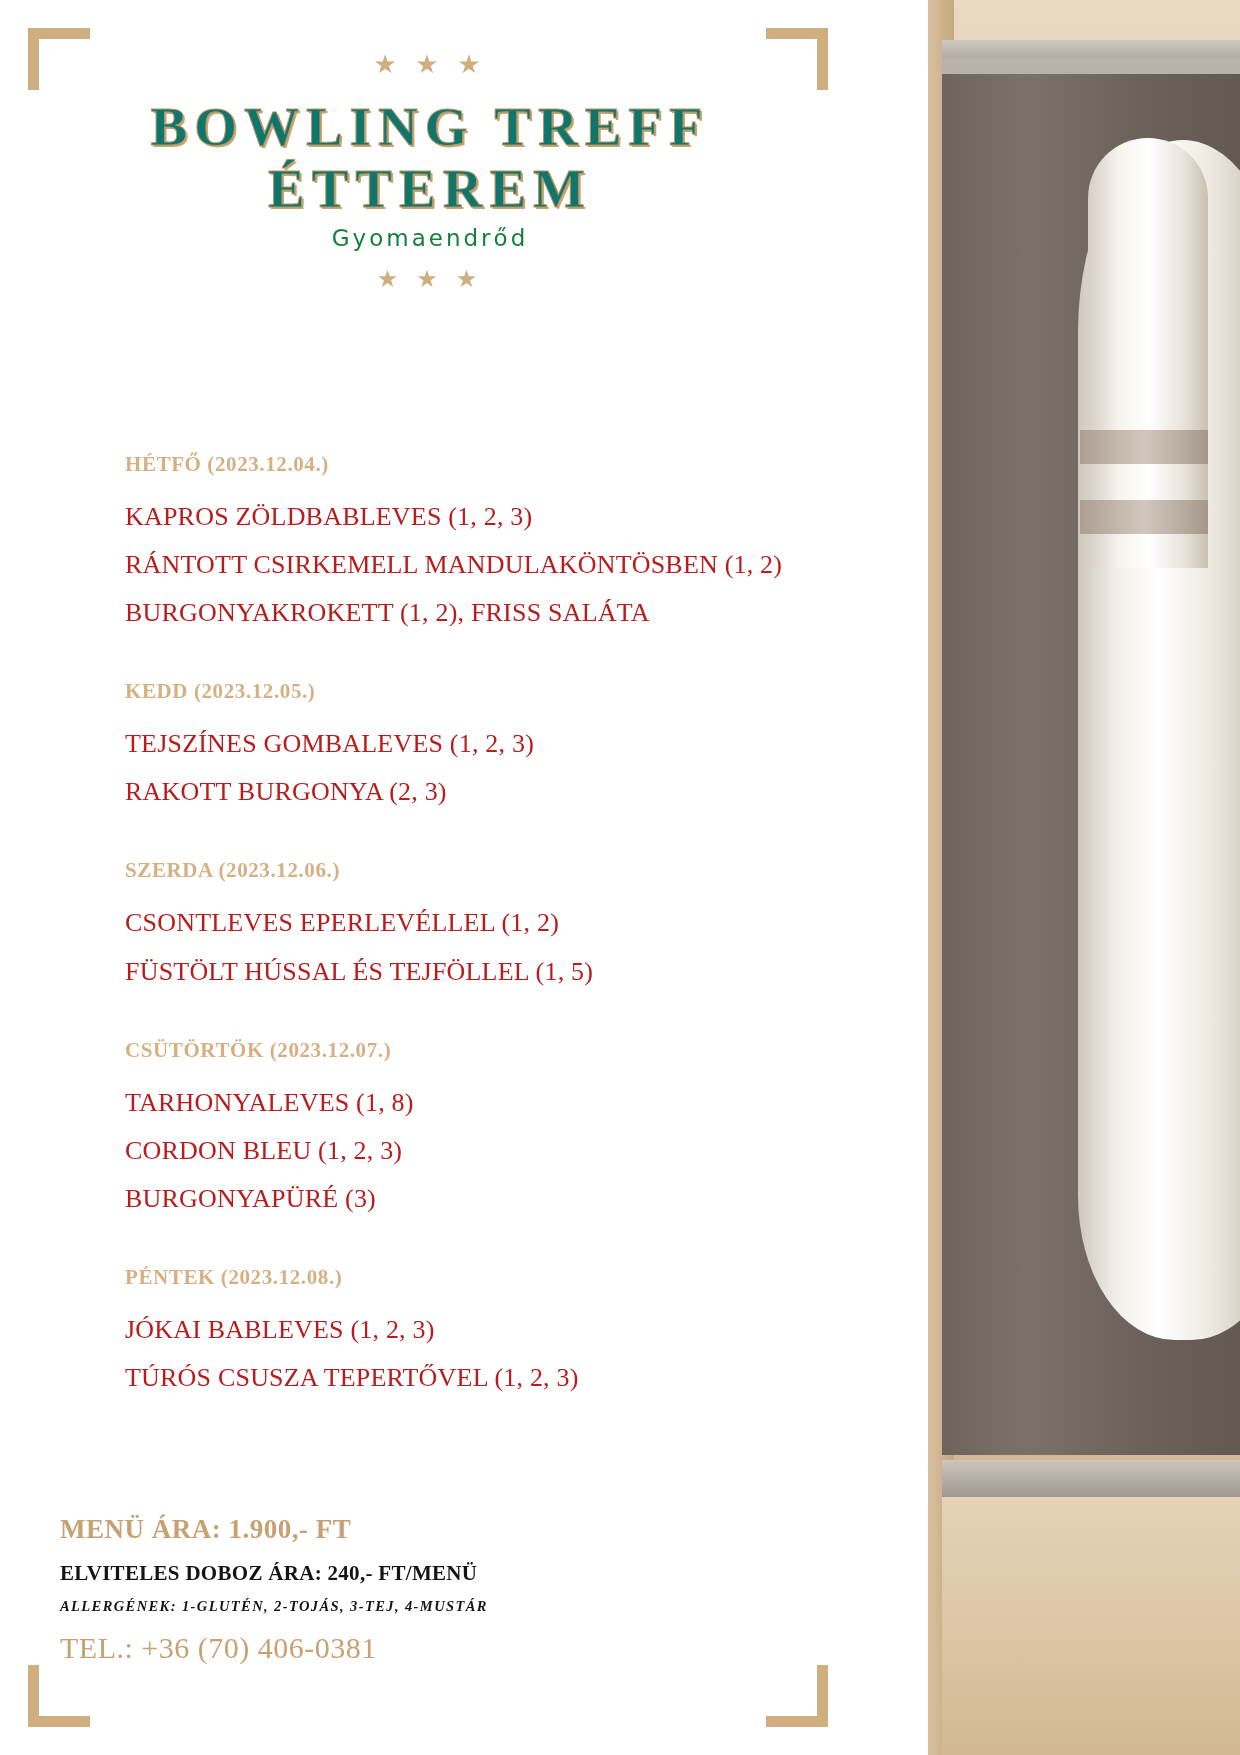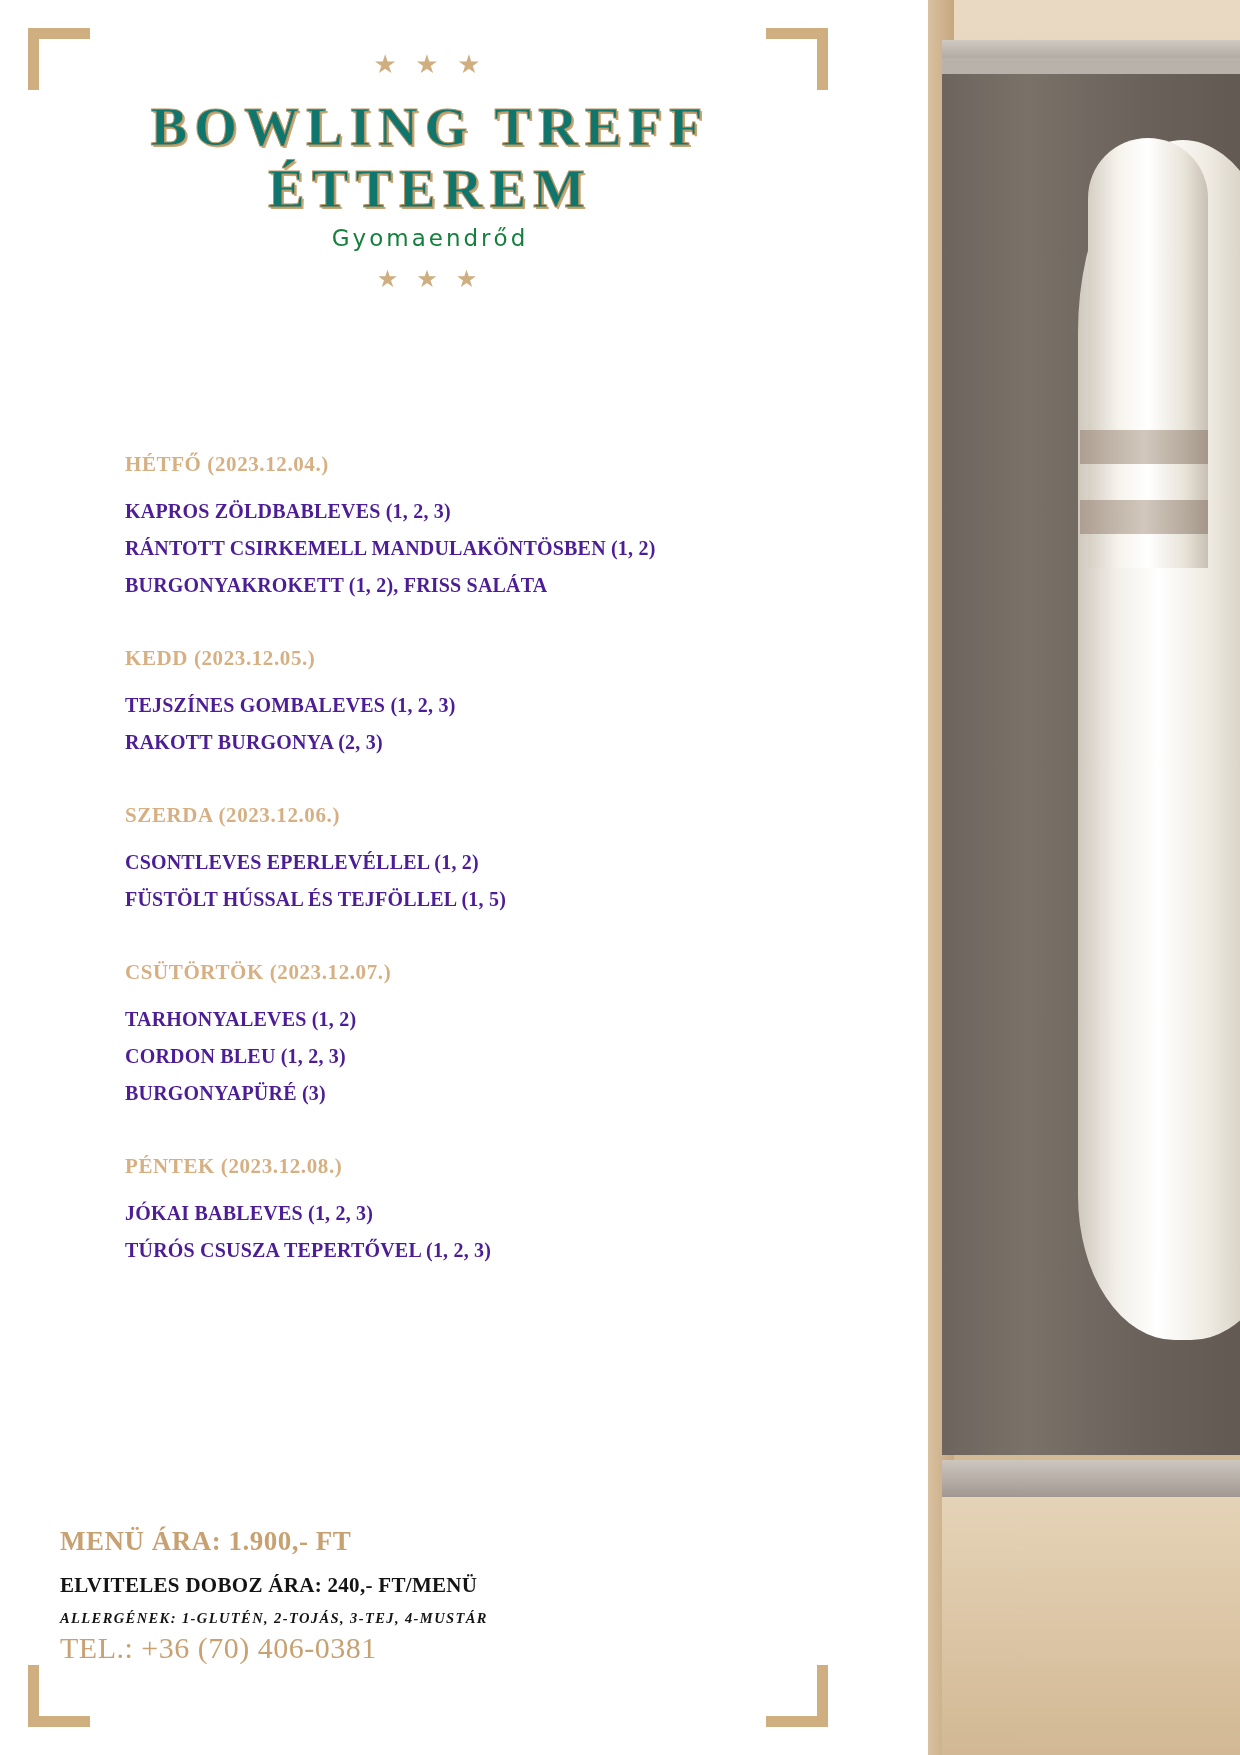--- a/index.html
+++ b/index.html
@@ -161,24 +161,24 @@
   .day:last-child { margin-bottom: 0; }
   .day-title {
     color: #d6b083;
     font-family: "Liberation Serif", serif;
     font-weight: bold;
     font-size: 21px;
     letter-spacing: .6px;
     margin-bottom: 16px;
   }
   .dish {
-    color: #4c1d95;
-    font-family: "Liberation Serif", serif;
-    font-weight: bold;
-    font-size: 20px;
+    color: #b91c1c;
+    font-family: "Liberation Serif", serif;
+    font-weight: normal;
+    font-size: 26px;
     letter-spacing: .2px;
     line-height: 1.85;
   }
 
   
   .footer {
     position: absolute;
     left: 60px;
     width: 740px;
     bottom: 90px;
@@ -201,21 +201,21 @@
   .allergens {
     margin-top: 12px;
     font-family: "Liberation Serif", serif;
     font-weight: bold;
     font-size: 14.5px;
     letter-spacing: 1.4px;
     color: #141414;
     font-style: italic;
   }
   .phone {
-    margin-top: 4px;
+    margin-top: 16px;
     font-family: "Liberation Serif", serif;
     font-size: 30px;
     color: #c8a172;
     letter-spacing: .5px;
   }
 </style>
 </head>
 <body>
 
 <div class="page">
@@ -265,21 +265,21 @@
     </div>
 
     <div class="day">
       <div class="day-title">SZERDA (2023.12.06.)</div>
       <div class="dish">CSONTLEVES EPERLEVÉLLEL (1, 2)</div>
       <div class="dish">FÜSTÖLT HÚSSAL ÉS TEJFÖLLEL (1, 5)</div>
     </div>
 
     <div class="day">
       <div class="day-title">CSÜTÖRTÖK (2023.12.07.)</div>
-      <div class="dish">TARHONYALEVES (1, 2)</div>
+      <div class="dish">TARHONYALEVES (1, 8)</div>
       <div class="dish">CORDON BLEU (1, 2, 3)</div>
       <div class="dish">BURGONYAPÜRÉ (3)</div>
     </div>
 
     <div class="day">
       <div class="day-title">PÉNTEK (2023.12.08.)</div>
       <div class="dish">JÓKAI BABLEVES  (1, 2, 3)</div>
       <div class="dish">TÚRÓS CSUSZA TEPERTŐVEL (1, 2, 3)</div>
     </div>
 

